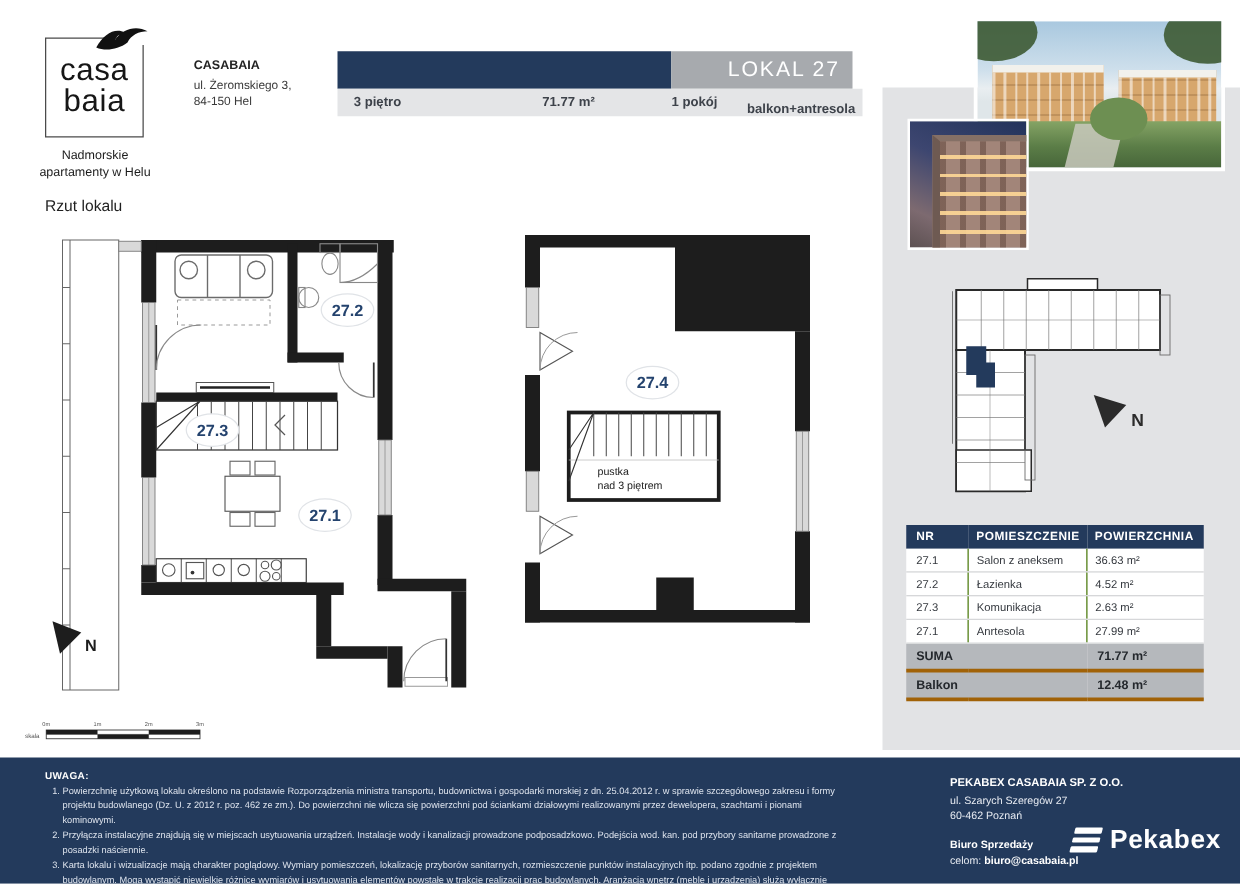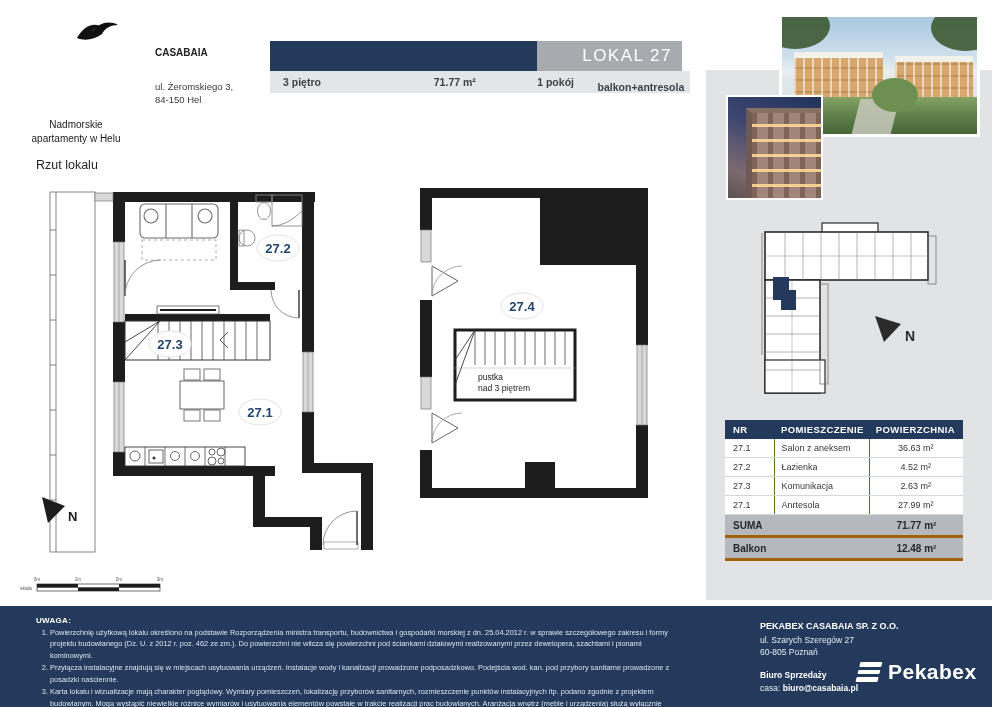--- a/index.html
+++ b/index.html
@@ -11,21 +11,21 @@
             border:1.5px solid #4a4a4a;box-sizing:border-box;text-align:center;}
   .logo-word{font-size:25px;line-height:25px;color:#161616;letter-spacing:.5px;}
   .logo-words{padding-top:13px;}
   .bird{position:absolute;left:76px;top:18px;width:54px;height:26px;}
   .bird-bg{position:absolute;left:96px;top:26px;width:22px;height:10px;background:#fff;}
   .tagline{position:absolute;left:12px;top:118px;width:128px;text-align:center;
            font-size:10px;line-height:1.35;color:#1c1c1c;}
 
   
   .addr{position:absolute;left:155px;top:46px;font-size:9.5px;line-height:1.4;color:#3a3a3a;}
-  .addr .co{font-weight:bold;font-size:10px;color:#222;margin-bottom:20px;}
+  .addr .co{font-weight:bold;font-size:10px;color:#222;margin-bottom:2px;}
   .bar-navy{position:absolute;left:270px;top:41px;width:267px;height:30px;background:#233a5c;}
   .bar-gray{position:absolute;left:537px;top:41px;width:145px;height:30px;background:#a7aaae;
             color:#fff;font-size:17px;letter-spacing:1.5px;display:flex;align-items:center;
             justify-content:flex-end;padding-right:10px;box-sizing:border-box;}
   .bar-strip{position:absolute;left:270px;top:71px;width:420px;height:22px;background:#e4e5e7;
              display:grid;grid-template-columns:30% 28% 20% 22%;align-items:center;
              font-size:10.5px;font-weight:bold;color:#3d424a;box-sizing:border-box;}
   .bar-strip .c1{padding-left:13px;}
   .bar-strip .c2,.bar-strip .c3{text-align:center;}
   .bar-strip .c4{text-align:right;padding-right:9px;margin-top:10px;}
@@ -65,21 +65,21 @@
   
   .rooms{position:absolute;left:725px;top:420px;width:238px;border-collapse:collapse;
          font-size:9px;color:#34383e;}
   .rooms th{background:#233a5c;color:#fff;font-size:9.5px;letter-spacing:.4px;
             padding:4px 6px;text-align:left;}
   .rooms th.num{padding-left:8px;width:42px;}
   .rooms th.area{text-align:right;padding-right:8px;}
   .rooms td{background:#fff;border-bottom:1px solid #d6d7d9;padding:4px 6px;}
   .rooms td.nr{padding-left:8px;}
   .rooms td.nm,.rooms td.ar{border-left:1px solid #4d7c0f;}
-  .rooms td.ar{text-align:center;padding-right:8px;}
+  .rooms td.ar{text-align:left;padding-right:8px;}
   .rooms tr.sum td{background:#b5b8bc;border-bottom:3px solid #a16207;font-weight:bold;
                    font-size:10px;color:#24282d;padding:4.5px 8px;}
   .rooms tr.sum td.ar{border-left:none;}
 
   
   .footer{position:absolute;left:0;top:606px;width:992px;height:121px;background:#233a5c;color:#eef1f6;}
   .notes{position:absolute;left:36px;top:10px;width:640px;}
   .notes-title{font-weight:bold;font-size:8px;letter-spacing:.3px;color:#fff;}
   .notes ol{margin:2px 0 0 0;padding-left:14px;font-size:7.4px;line-height:1.55;color:#dde3ed;}
   .notes li{margin-bottom:1px;}
@@ -105,20 +105,26 @@
     <div class="pb-green"></div>
     <div class="pb-path"></div>
     <div class="pb-shrub"></div>
     <div class="pb-tree pb-t1"></div>
     <div class="pb-tree pb-t2"></div>
   </div>
   <div class="photo photo-small">
     <div class="ps-bldg"></div>
   </div>
 
+  <div class="logo-box">
+    <div class="logo-words">
+      <div class="logo-word">casa</div>
+      <div class="logo-word">baia</div>
+    </div>
+  </div>
   <div class="bird-bg"></div>
   <svg class="bird" viewBox="0 0 54 26">
     <path d="M1,20 C7,9 16,4 24,8 C20,9 17,11 16,14 C22,5 33,2 42,7 C35,7 29,10 26,16 C18,22 8,23 1,20 Z" fill="#111"></path>
   </svg>
   <div class="tagline">
     <div>Nadmorskie</div>
     <div>apartamenty w Helu</div>
   </div>
 
   <div class="addr">
@@ -373,23 +379,23 @@
       <div class="notes-title">UWAGA:</div>
       <ol>
         <li>Powierzchnię użytkową lokalu określono na podstawie Rozporządzenia ministra transportu, budownictwa i gospodarki morskiej z dn. 25.04.2012 r. w sprawie szczegółowego zakresu i formy projektu budowlanego (Dz. U. z 2012 r. poz. 462 ze zm.). Do powierzchni nie wlicza się powierzchni pod ściankami działowymi realizowanymi przez dewelopera, szachtami i pionami kominowymi.</li>
         <li>Przyłącza instalacyjne znajdują się w miejscach usytuowania urządzeń. Instalacje wody i kanalizacji prowadzone podposadzkowo. Podejścia wod. kan. pod przybory sanitarne prowadzone z posadzki naściennie.</li>
         <li>Karta lokalu i wizualizacje mają charakter poglądowy. Wymiary pomieszczeń, lokalizację przyborów sanitarnych, rozmieszczenie punktów instalacyjnych itp. podano zgodnie z projektem budowlanym. Mogą wystąpić niewielkie różnice wymiarów i usytuowania elementów powstałe w trakcie realizacji prac budowlanych. Aranżacja wnętrz (meble i urządzenia) służą wyłącznie celom ilustracyjnym.</li>
       </ol>
     </div>
     <div class="company">
       <div class="nm">PEKABEX CASABAIA SP. Z O.O.</div>
       <div>ul. Szarych Szeregów 27</div>
-      <div>60-805 Poznań</div>
+      <div>60-462 Poznań</div>
       <div class="office">Biuro Sprzedaży</div>
-      <div class="em"><span>casa: </span><b>biuro@casabaia.pl</b></div>
+      <div class="em"><span>celom: </span><b>biuro@casabaia.pl</b></div>
     </div>
     <div class="pk-logo">
       <span class="pk-bars">
           <i></i>
           <i></i>
           <i></i>
         </span>
       <span class="pk-word">Pekabex</span>
     </div>
   </div>

